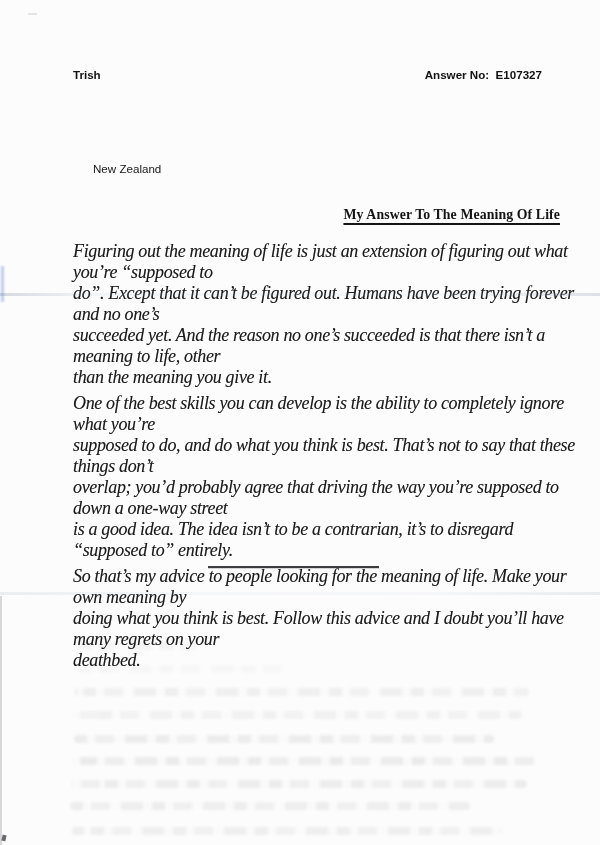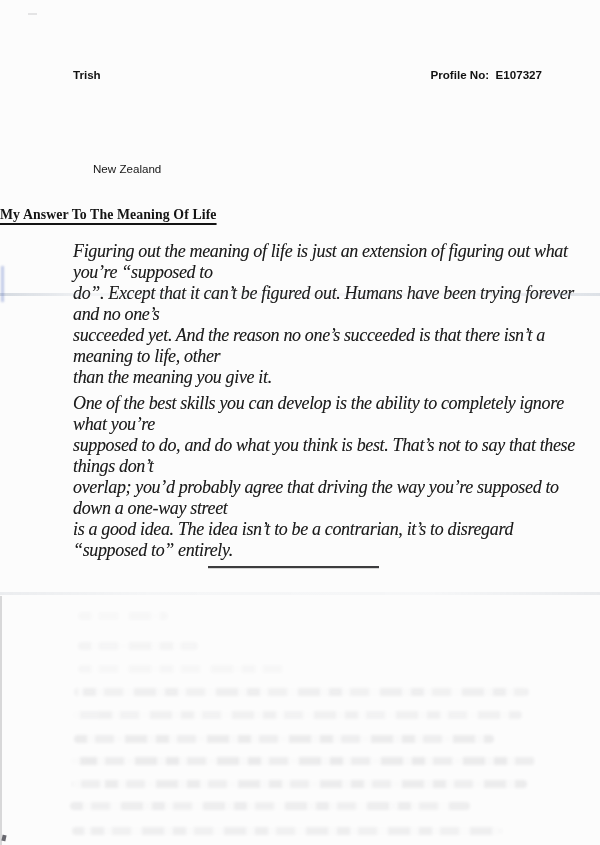--- a/index.html
+++ b/index.html
@@ -32,22 +32,22 @@
     top: 162px; left: 73px;
     font-family: "Liberation Sans", sans-serif;
     font-size: 11.6px;
     color: #161616;
     margin-left: 20px;
   }
 
   
   .title-wrap {
     position: absolute;
-    top: 205px; left: 0; right: 40px;
-    text-align: left;
+    top: 205px; left: 16px; right: 40px;
+    text-align: right;
   }
   .title {
     font-family: "Liberation Serif", serif;
     font-size: 13.8px;
     font-weight: bold;
     color: #141414;
     text-decoration: underline;
     text-decoration-thickness: 1.5px;
     text-underline-offset: 3.5px;
     letter-spacing: 0.1px;
@@ -152,38 +152,41 @@
   .bleed i:nth-child(9)  { top: 802px; left: 70px; width: 400px; opacity: 0.24; }
   .bleed i:nth-child(10) { top: 827px; left: 72px; width: 430px; opacity: 0.22; background-position: 19px 0; }
 </style>
 </head>
 <body>
 
 <div class="page">
 
   <div class="hdr">
     <span>Trish</span>
-    <span>Profile No:  E107327</span>
+    <span>Answer No:  E107327</span>
   </div>
 
   <div class="loc">New Zealand</div>
 
   <div class="title-wrap">
     <span class="title">My Answer To The Meaning Of Life</span>
   </div>
 
   <div class="body">
     <p class="para">Figuring out the meaning of life is just an extension of figuring out what you’re “supposed to
 do”. Except that it can’t be figured out. Humans have been trying forever and no one’s
 succeeded yet. And the reason no one’s succeeded is that there isn’t a meaning to life, other
 than the meaning you give it.</p>
     <p class="para">One of the best skills you can develop is the ability to completely ignore what you’re
 supposed to do, and do what you think is best. That’s not to say that these things don’t
 overlap; you’d probably agree that driving the way you’re supposed to down a one-way street
 is a good idea. The idea isn’t to be a contrarian, it’s to disregard “supposed to” entirely.</p>
+    <p class="para">So that’s my advice to people looking for the meaning of life. Make your own meaning by
+doing what you think is best. Follow this advice and I doubt you’ll have many regrets on your
+deathbed.</p>
   </div>
 
   <div class="divider"></div>
 
   <div class="fold fold-1"></div>
   <div class="fold fold-2"></div>
   <div class="blue-tick"></div>
   <div class="edge-strip"></div>
   <div class="corner-speck"></div>
   <div class="top-dash"></div>

